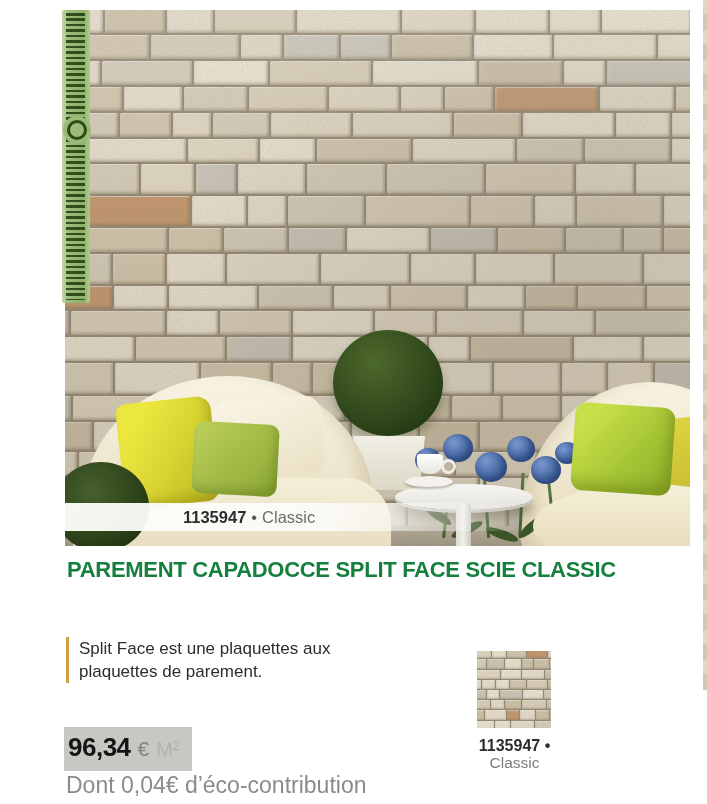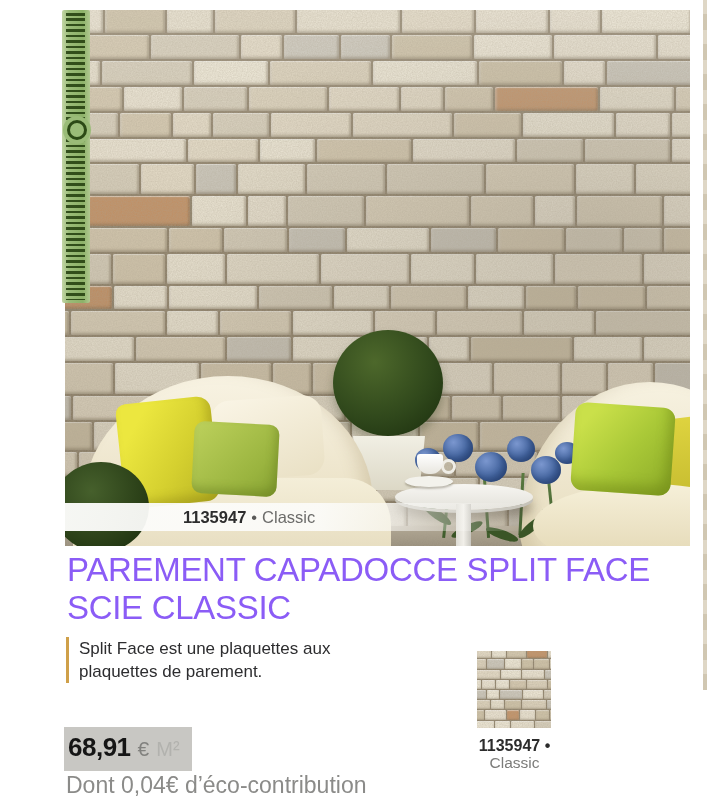--- a/index.html
+++ b/index.html
@@ -89,21 +89,21 @@
   .binding .stripes{position:absolute;left:4px;right:5px;top:3px;bottom:3px;opacity:.88;
          background:repeating-linear-gradient(180deg,#24400f 0 2.5px,rgba(255,255,255,0) 2.5px 5.5px);}
   .binding .ring{position:absolute;left:5px;top:110px;width:14px;height:14px;border-radius:50%;
          border:3px solid #2c4a16;background:#9abc78;box-shadow:0 0 0 4px #9abc78;}
 
   .page-edge{position:absolute;right:0;top:0;width:4px;height:690px;z-index:10;opacity:.85;
          background:repeating-linear-gradient(180deg,#d9d0bc 0 14px,#c8bda4 14px 30px);}
 
   
   .title{position:absolute;left:67px;top:551px;width:614px;margin:0;
-         font-size:33px;line-height:38px;font-weight:400;letter-spacing:-.3px;color:#8b5cf6;}
+         font-size:22px;line-height:38px;font-weight:700;letter-spacing:-.3px;color:#15803d;}
   .desc{position:absolute;left:66px;top:637px;width:312px;border-left:3px solid #cfa049;
          padding-left:10px;font-size:17px;line-height:23px;color:#2d2d2f;}
   .price-box{position:absolute;left:64px;top:727px;display:inline-flex;align-items:baseline;
          background:#c8c7c3;padding:5px 12px 8px 4px;}
   .price-box .amount{font-size:26px;font-weight:bold;letter-spacing:-.5px;color:#151515;}
   .price-box .currency{font-size:21px;color:#82827f;margin-left:7px;}
   .price-box .unit{font-size:20px;color:#b2b2ae;margin-left:7px;}
   .eco{position:absolute;left:66px;top:772px;font-size:23px;color:#8b8b89;}
 
   
@@ -380,21 +380,21 @@
     <div class="ring"></div>
   </div>
 
   <div class="page-edge"></div>
 
   <h1 class="title">PAREMENT CAPADOCCE SPLIT FACE SCIE CLASSIC</h1>
 
   <div class="desc">Split Face est une plaquettes aux plaquettes de parement.</div>
 
   <div class="price-box">
-    <span class="amount">68,91</span>
+    <span class="amount">96,34</span>
     <span class="currency">€</span>
     <span class="unit">M²</span>
   </div>
 
   <div class="eco">Dont 0,04€ d’éco-contribution</div>
 
   <div class="swatch">
     <div style="position:absolute;inset:0;">
         <div class="stone" style="left: -1px; top: -2px; width: 15px; height: 9px; background: rgb(230, 221, 201);"></div>
         <div class="stone" style="left: 15px; top: -2px; width: 14px; height: 9px; background: rgb(240, 234, 217);"></div>

